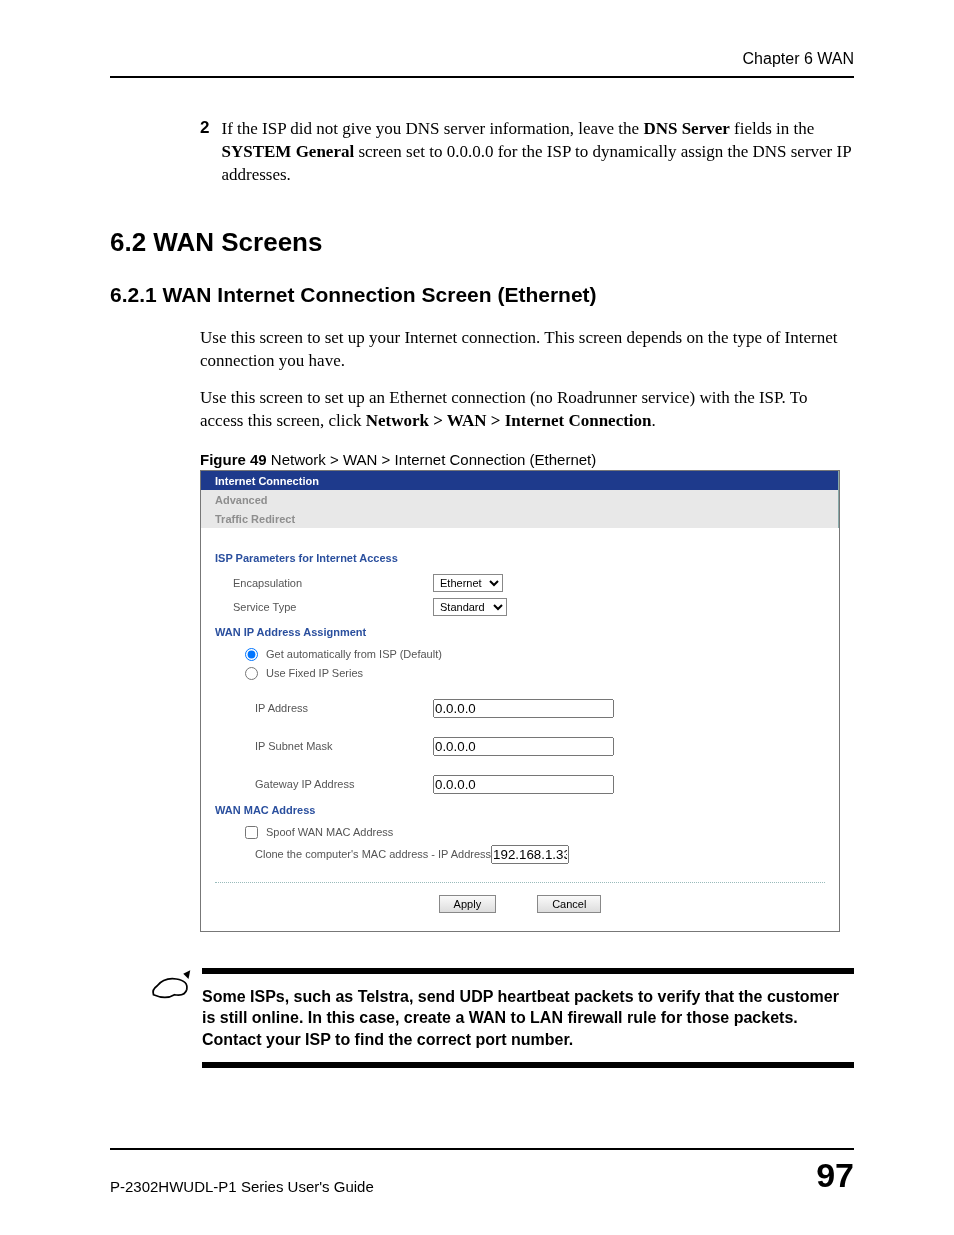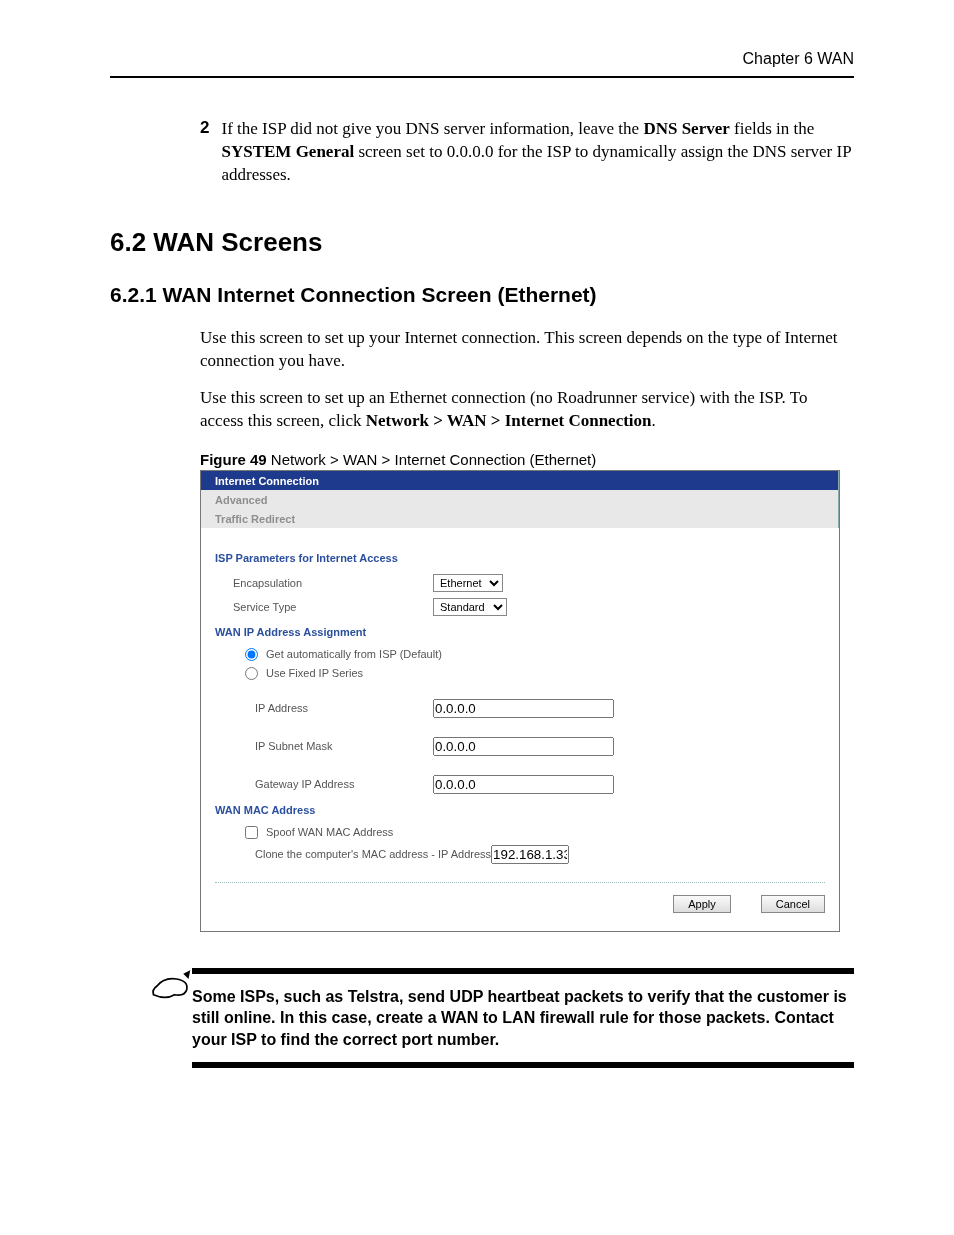--- a/index.html
+++ b/index.html
@@ -22,23 +22,23 @@
   .panel { padding: 14px 14px 18px 14px; }
   .section-title { color: #2a4f9e; font-weight: bold; font-size: 11px; margin: 10px 0 10px 0; }
   .row { display: flex; align-items: center; margin: 6px 0 6px 18px; }
   .row .lbl { width: 200px; color: #555; }
   .row select, .row input[type=text] { font-size: 11px; height: 18px; border: 1px solid #888; background: #fff; padding: 0 2px; }
   .row select { width: 70px; }
   .radio-row, .check-row { display: flex; align-items: center; gap: 8px; margin: 6px 0 6px 18px; color: #555; padding-left: 12px; }
   .sub-row { display: flex; align-items: center; margin: 19px 0 6px 40px; }
   .sub-row .lbl { width: 178px; color: #555; }
   .clone-row { display: flex; align-items: center; gap: 0; margin: 6px 0 6px 40px; color: #555; }
-  .btnbar { display: flex; justify-content: flex-end; gap: 30px; margin-top: 18px; border-top: 1px dotted #9bb; padding-top: 12px; }
+  .btnbar { display: flex; justify-content: center; gap: 41px; margin-top: 18px; border-top: 1px dotted #9bb; padding-top: 12px; }
   .btnbar button { font-size: 11px; padding: 2px 14px; border: 1px solid #888; background: linear-gradient(#fafafa,#ddd); cursor: pointer; }
-  .note-block { margin: 36px 0 0 40px; display: flex; gap: 0; align-items: flex-start; }
+  .note-block { margin: 36px 0 0 40px; display: flex; gap: 10px; align-items: flex-start; }
   .note-icon svg { width: 42px; height: 36px; }
   .note-body { flex: 1; border-top: 6px solid #000; border-bottom: 6px solid #000; padding: 12px 0; font-family: Arial, Helvetica, sans-serif; font-weight: bold; font-size: 16px; line-height: 1.35; }
   .footer { position: absolute; left: 110px; right: 100px; bottom: 40px; display: flex; justify-content: space-between; align-items: flex-end; border-top: 2px solid #000; padding-top: 6px; }
   .footer .left { font-family: Arial, Helvetica, sans-serif; font-size: 15px; }
   .footer .right { font-family: Arial, Helvetica, sans-serif; font-size: 34px; font-weight: bold; }
   .bold { font-weight: bold; }
 </style>
 </head>
 <body>
 
@@ -125,13 +125,17 @@
   <div class="note-block">
     <div class="note-icon">
       <svg viewBox="0 0 48 40">
           <path d="M4 30 Q2 24 8 20 Q16 10 30 12 Q44 14 42 24 Q40 32 28 30 Q18 36 4 30 Z" fill="none" stroke="#000" stroke-width="2"></path>
           <path d="M38 6 L46 2 L44 12 Z" fill="#000"></path>
         </svg>
     </div>
     <div class="note-body">Some ISPs, such as Telstra, send UDP heartbeat packets to verify that the customer is still online. In this case, create a WAN to LAN firewall rule for those packets. Contact your ISP to find the correct port number.</div>
   </div>
 
+  <div class="footer">
+    <div class="left">P-2302HWUDL-P1 Series User's Guide</div>
+    <div class="right">97</div>
+  </div>
 </div>
 
 </body></html>

